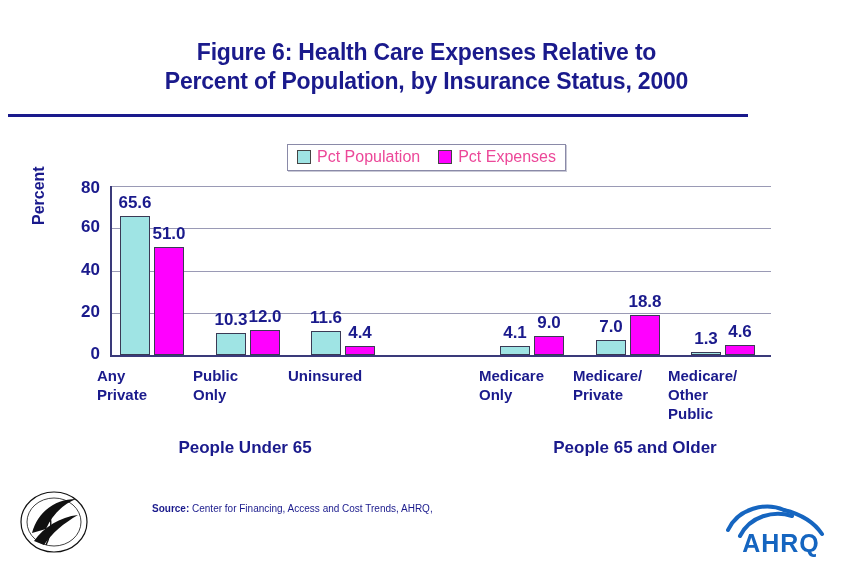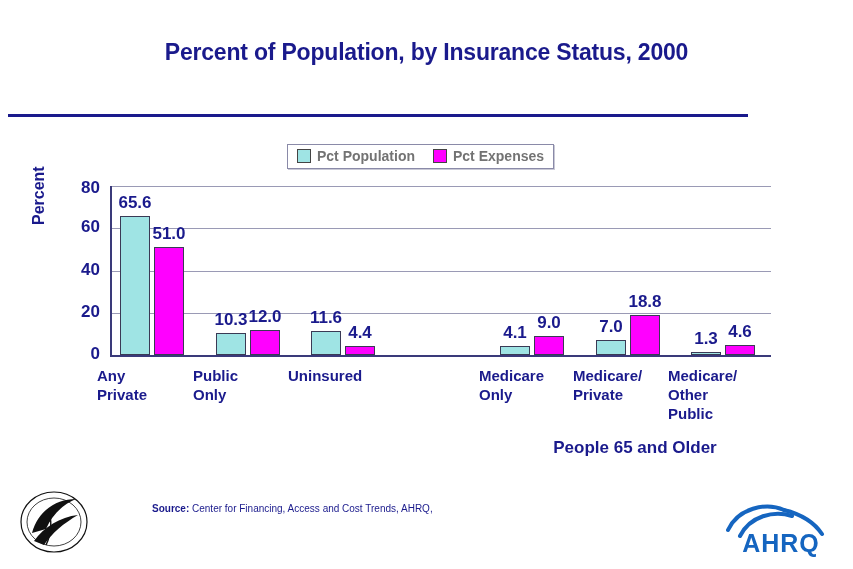--- a/index.html
+++ b/index.html
@@ -57,23 +57,23 @@
     align-items: center;
     gap: 6px;
   }
   .legend-swatch {
     width: 12px;
     height: 12px;
     border: 1px solid #444444;
     display: inline-block;
   }
   .legend-label {
-    color: #737373;
-    font-size: 14px;
-    font-weight: bold;
+    color: #ec4899;
+    font-size: 16px;
+    font-weight: normal;
     white-space: nowrap;
   }
 
   
   #plot-wrap {
     position: absolute;
     left: 0;
     top: 0;
     width: 853px;
     height: 569px;
@@ -187,20 +187,21 @@
     left: 722px;
     top: 500px;
     width: 118px;
     height: 58px;
   }
 </style>
 </head>
 <body>
 
 <div id="title-block">
+  <div class="title-line">Figure 6: Health Care Expenses Relative to</div>
   <div class="title-line">Percent of Population, by Insurance Status, 2000</div>
 </div>
 <div id="title-rule"></div>
 
 <div id="legend">
   <div class="legend-item">
     <span class="legend-swatch" style="background:#9fe4e4"></span>
     <span class="legend-label">Pct Population</span>
   </div>
   <div class="legend-item">
@@ -288,20 +289,21 @@
         <div>Medicare/</div>
         <div>Private</div>
       </div>
       <div class="cat-label" style="left: 668px; width: 110px;">
         <div>Medicare/</div>
         <div>Other</div>
         <div>Public</div>
       </div>
     </div>
 
+  <div class="section-label" style="left:150px; width:190px;">People Under 65</div>
   <div class="section-label" style="left:530px; width:210px;">People 65 and Older</div>
 </div>
 
 <div id="source">
   <div><span class="src-bold">Source:</span><span> Center for Financing, Access and Cost Trends, AHRQ,</span></div>
 </div>
 
 <div id="hhs-logo">
   <svg viewBox="0 0 72 66" width="72" height="66" aria-hidden="true">
     <ellipse cx="36" cy="33" rx="33" ry="30" fill="none" stroke="#111111" stroke-width="1.2"></ellipse>

